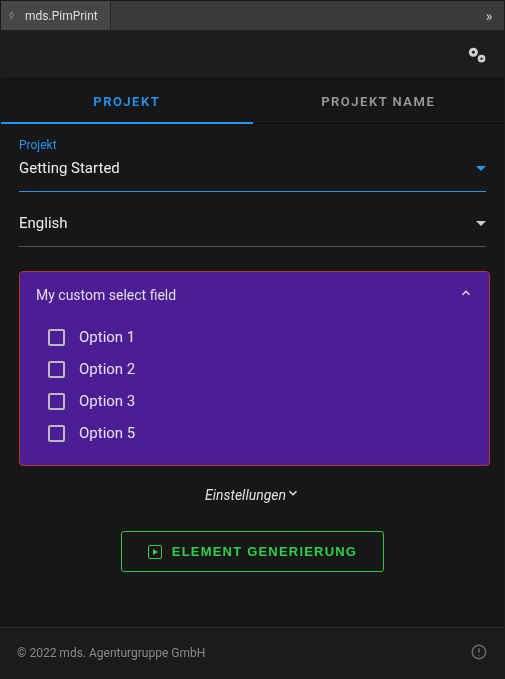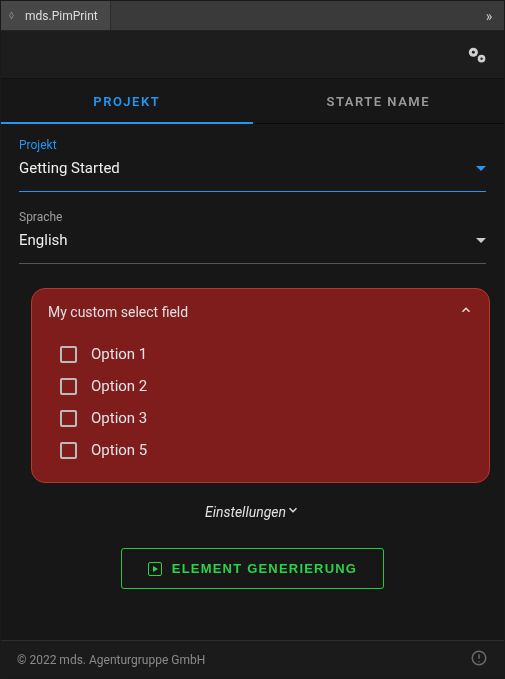--- a/index.html
+++ b/index.html
@@ -91,23 +91,23 @@
     padding: 4px 0 14px 0;
     cursor: pointer;
   }
   .select-row.muted { border-bottom-color: #555; }
   .select-value { color: #eee; font-size: 15px; }
   .caret { width: 0; height: 0; border-left:5px solid transparent; border-right:5px solid transparent; border-top:5px solid #2196f3; }
   .caret.muted { border-top-color: #ccc; }
   
   .panel-highlight {
     border: 1px solid #b33a2a;
-    border-radius: 14px;
-    margin: 6px 0 10px 16px;
-    background: #7f1d1d;
+    border-radius: 4px;
+    margin: 6px 0 10px 4px;
+    background: #4c1d95;
   }
   .accordion-hdr {
     display: flex; align-items: center; justify-content: space-between;
     padding: 14px 16px;
     cursor: pointer;
   }
   .accordion-body { padding: 4px 16px 16px 16px; }
   .check-row {
     display: flex; align-items: center; gap: 14px;
     padding: 7px 12px;
@@ -150,21 +150,21 @@
   .play-icon::before {
     content:"";
     width:0;height:0;
     border-top:3px solid transparent;
     border-bottom:3px solid transparent;
     border-left:5px solid #2bd24a;
     margin-left:1px;
   }
   
   .footer {
-    height: 38px;
+    height: 51px;
     border-top: 1px solid #2e2e2e;
     background: #1b1b1b;
     display:flex; align-items:center; justify-content:space-between;
     padding: 0 16px;
     color: #8a8a8a; font-size: 12px;
   }
   .chevron { font-size: 14px; color: #ddd; }
   .drag-icon { width:10px; color:#888; font-size:10px; letter-spacing:-1px;}
 </style>
 </head>
@@ -191,36 +191,35 @@
           <circle cx="17" cy="15" r="1.3" fill="#1d1d1d"></circle>
       </svg>
     </span>
   </div>
 
   <div class="tabs">
     <div class="tab active">
       <span>PROJEKT</span>
     </div>
     <div class="tab">
-      <span>STARTE NAME</span>
+      <span>PROJEKT NAME</span>
     </div>
   </div>
 
   <div class="content">
 
     <div class="field">
       <div class="field-label">Projekt</div>
       <div class="select-row">
         <span class="select-value">Getting Started</span>
         <span class="caret"></span>
       </div>
     </div>
 
     <div class="field">
-      <div class="field-label muted">Sprache</div>
       <div class="select-row muted">
         <span class="select-value">English</span>
         <span class="caret muted"></span>
       </div>
     </div>
 
     <div class="panel-highlight">
       <div class="accordion-hdr">
         <span>My custom select field</span>
         <span class="chevron">

